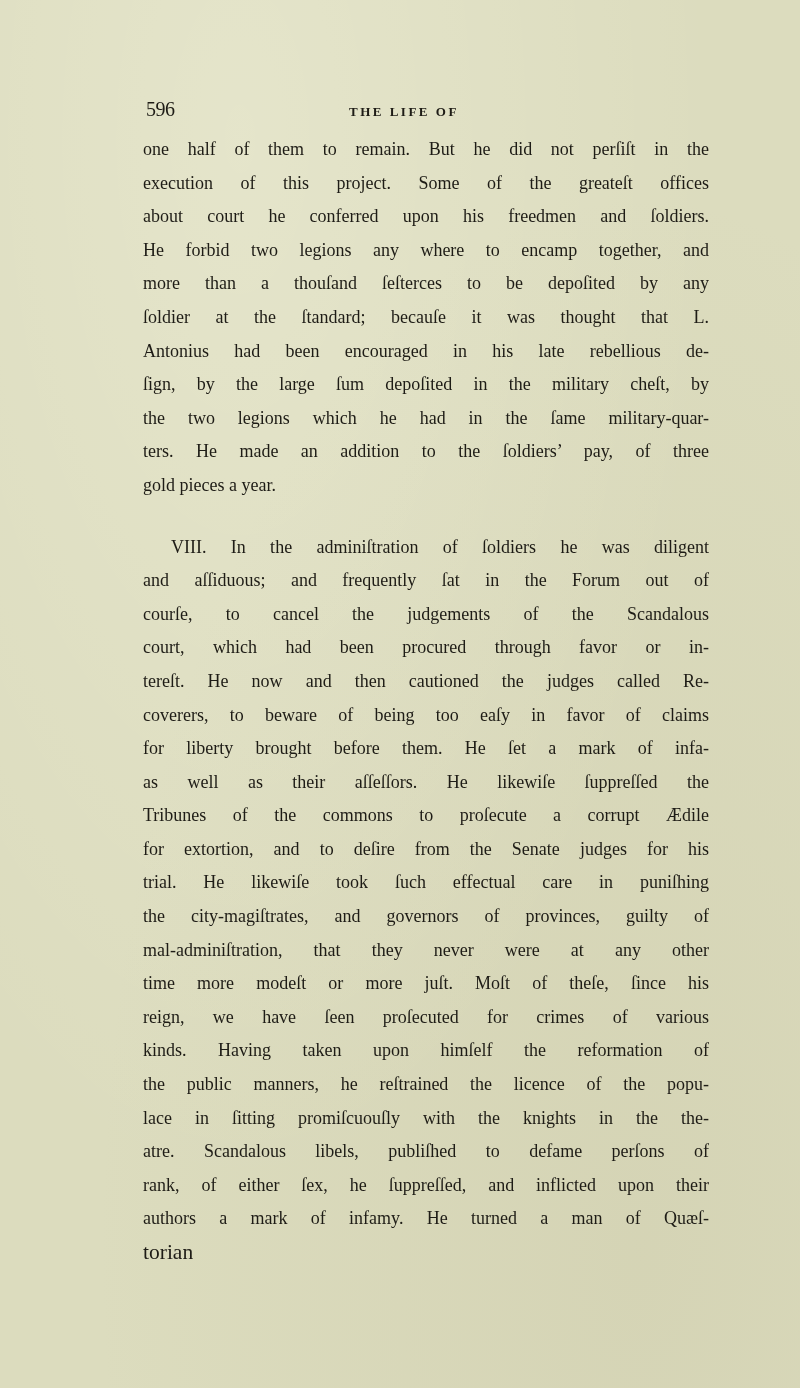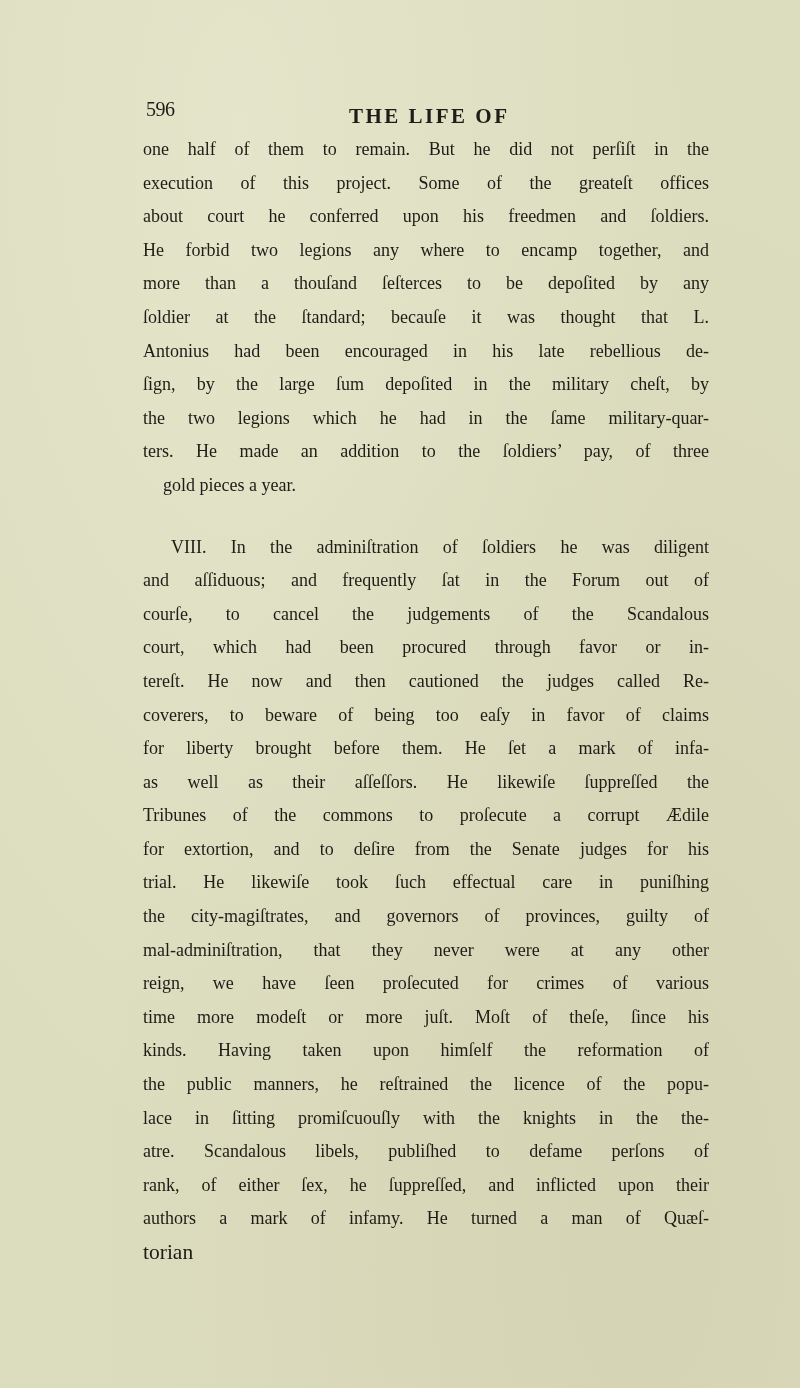--- a/index.html
+++ b/index.html
@@ -36,21 +36,21 @@
       left: 3px;
       top: 0;
       font-size: 20px;
       font-weight: normal;
       letter-spacing: -0.5px;
     }
     .header-title {
       position: absolute;
       left: 206px;
       top: 6px;
-      font-size: 21px;
+      font-size: 13px;
       font-weight: bold;
       letter-spacing: 2.5px;
     }
     .body-text {
       position: absolute;
       top: 133px;
       left: 0;
       width: 566px;
     }
     .line {
@@ -58,21 +58,20 @@
       height: 33.6px;
       line-height: 33.6px;
       font-size: 18px;
       text-align: justify;
       text-align-last: justify;
       white-space: nowrap;
       overflow: visible;
     }
     .line.last {
       text-align-last: left;
-      margin-left: 20px;
     }
     .para-gap {
       height: 28px;
     }
     .catchword {
       display: block;
       height: 33.6px;
       line-height: 33.6px;
       font-size: 21.5px;
       text-align: left;
@@ -111,22 +110,22 @@
       <span class="line">court, which had been procured through favor or in-</span>
       <span class="line">tereſt. He now and then cautioned the judges called Re-</span>
       <span class="line">coverers, to beware of being too eaſy in favor of claims</span>
       <span class="line">for liberty brought before them. He ſet a mark of infa-</span>
       <span class="line">as well as their aſſeſſors. He likewiſe ſuppreſſed the</span>
       <span class="line">Tribunes of the commons to proſecute a corrupt Ædile</span>
       <span class="line">for extortion, and to deſire from the Senate judges for his</span>
       <span class="line">trial. He likewiſe took ſuch effectual care in puniſhing</span>
       <span class="line">the city-magiſtrates, and governors of provinces, guilty of</span>
       <span class="line">mal-adminiſtration, that they never were at any other</span>
+      <span class="line">time more modeſt or more juſt. Moſt of theſe, ſince his</span>
       <span class="line">reign, we have ſeen proſecuted for crimes of various</span>
-      <span class="line">time more modeſt or more juſt. Moſt of theſe, ſince his</span>
       <span class="line">kinds. Having taken upon himſelf the reformation of</span>
       <span class="line">the public manners, he reſtrained the licence of the popu-</span>
       <span class="line">lace in ſitting promiſcuouſly with the knights in the the-</span>
       <span class="line">atre. Scandalous libels, publiſhed to defame perſons of</span>
       <span class="line">rank, of either ſex, he ſuppreſſed, and inflicted upon their</span>
       <span class="line">authors a mark of infamy. He turned a man of Quæſ-</span>
     </div>
 
     <span class="catchword">torian</span>
   </div>

